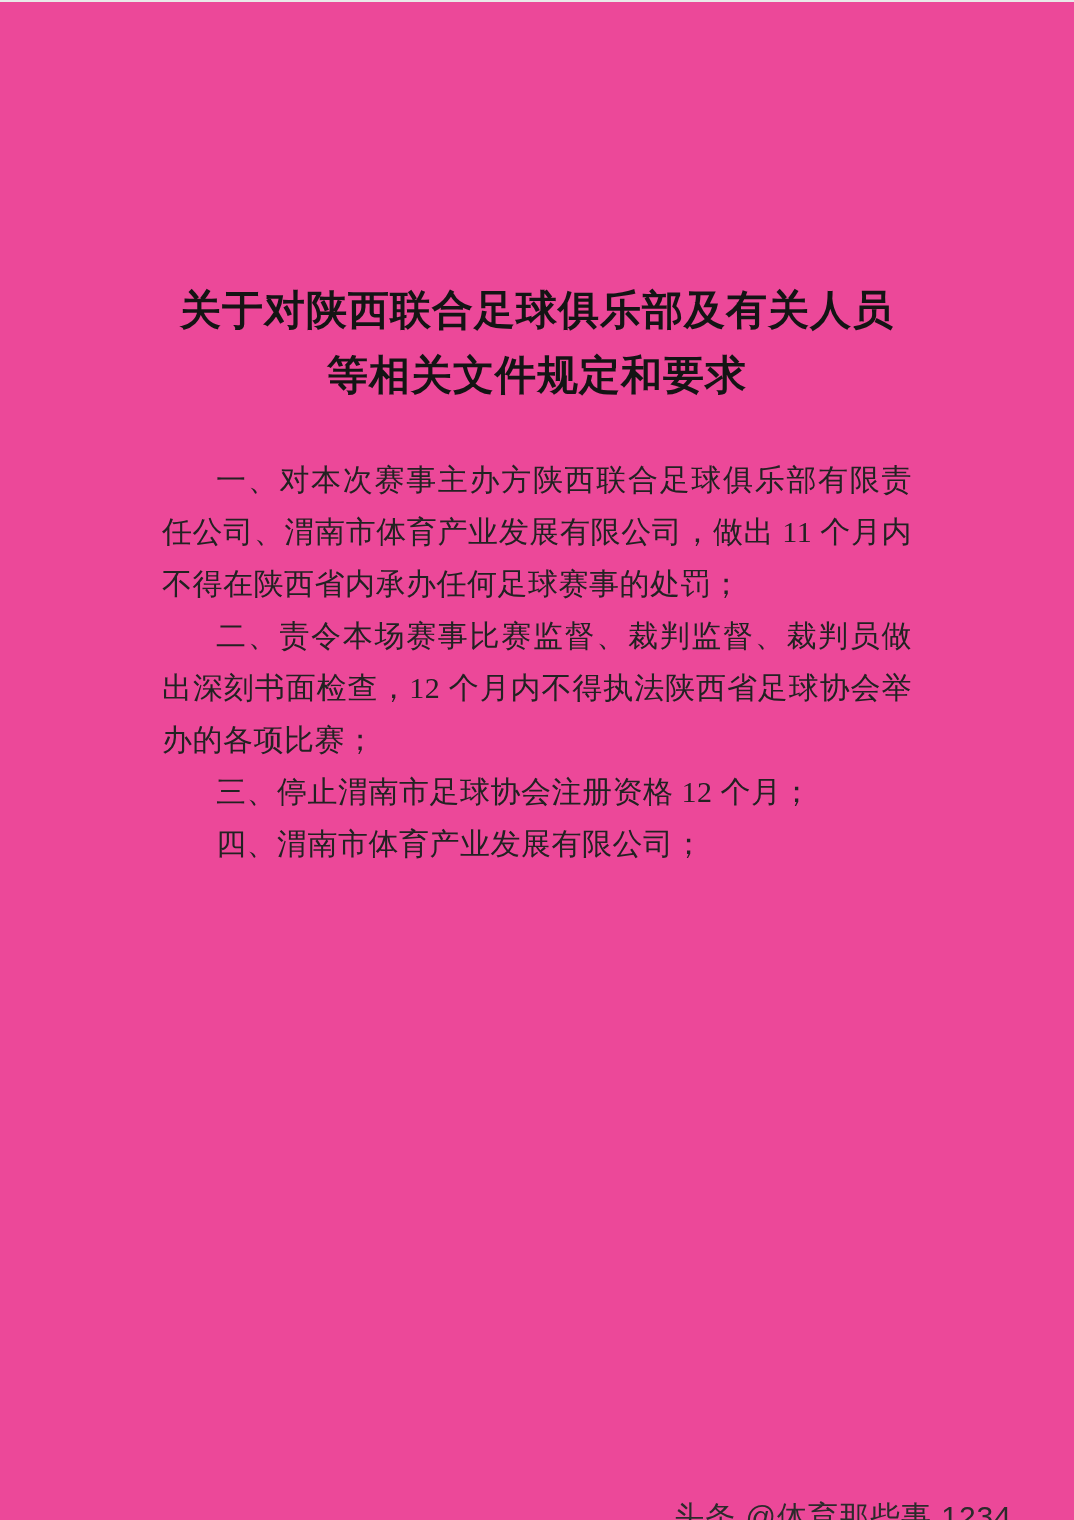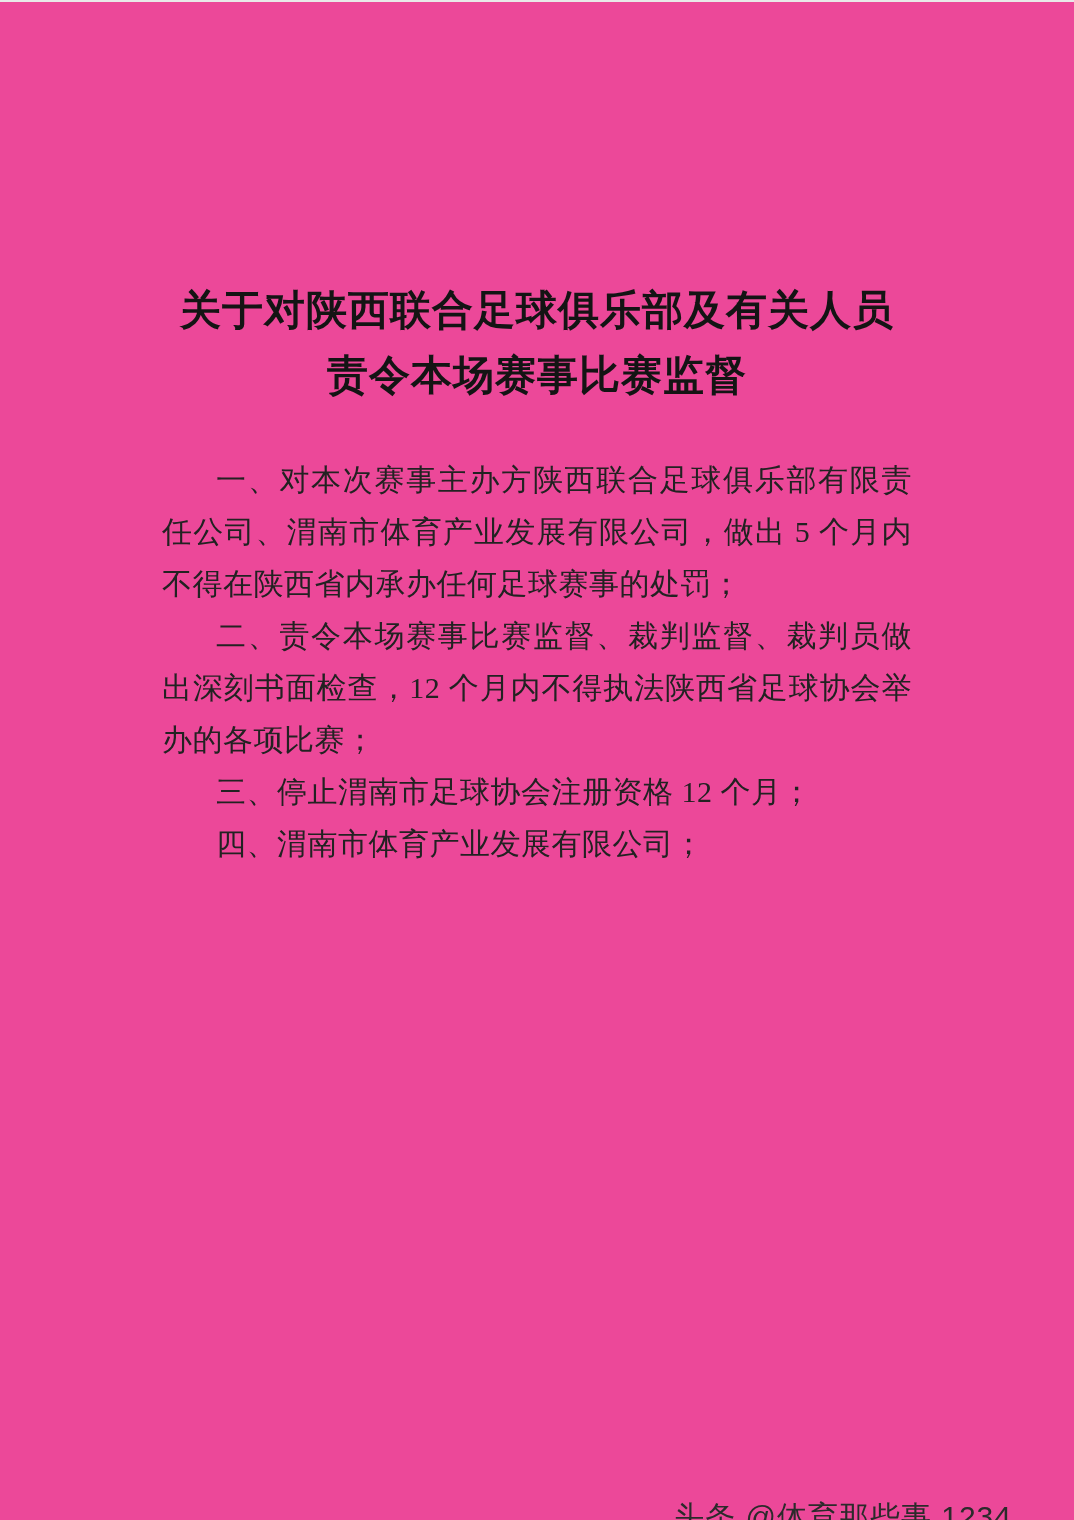--- a/index.html
+++ b/index.html
@@ -63,28 +63,28 @@
   }
 </style>
 </head>
 <body>
 
 <div class="page">
   <div class="content">
 
     <div class="title">
       <div>关于对陕西联合足球俱乐部及有关人员</div>
-      <div>责令本场赛事比赛监督</div>
+      <div>等相关文件规定和要求</div>
     </div>
 
     <div class="body-text">
 
 
 
-      <p class="item">一、对本次赛事主办方陕西联合足球俱乐部有限责任公司、渭南市体育产业发展有限公司，做出 5 个月内不得在陕西省内承办任何足球赛事的处罚；</p>
+      <p class="item">一、对本次赛事主办方陕西联合足球俱乐部有限责任公司、渭南市体育产业发展有限公司，做出 11 个月内不得在陕西省内承办任何足球赛事的处罚；</p>
 
       <p class="item">二、责令本场赛事比赛监督、裁判监督、裁判员做出深刻书面检查，12 个月内不得执法陕西省足球协会举办的各项比赛；</p>
 
       <p class="item">三、停止渭南市足球协会注册资格 12 个月；</p>
 
       <p class="item">四、渭南市体育产业发展有限公司；</p>
     </div>
   </div>
 
   <div class="watermark">头条 @体育那些事 1234</div>

